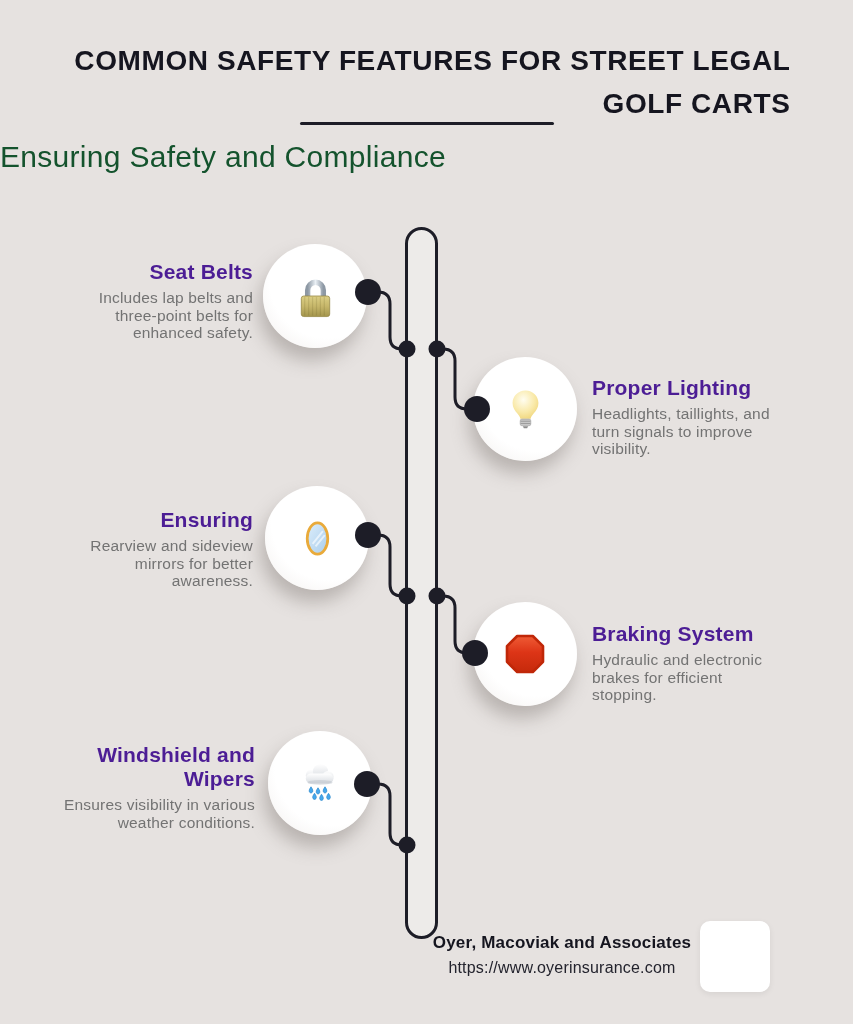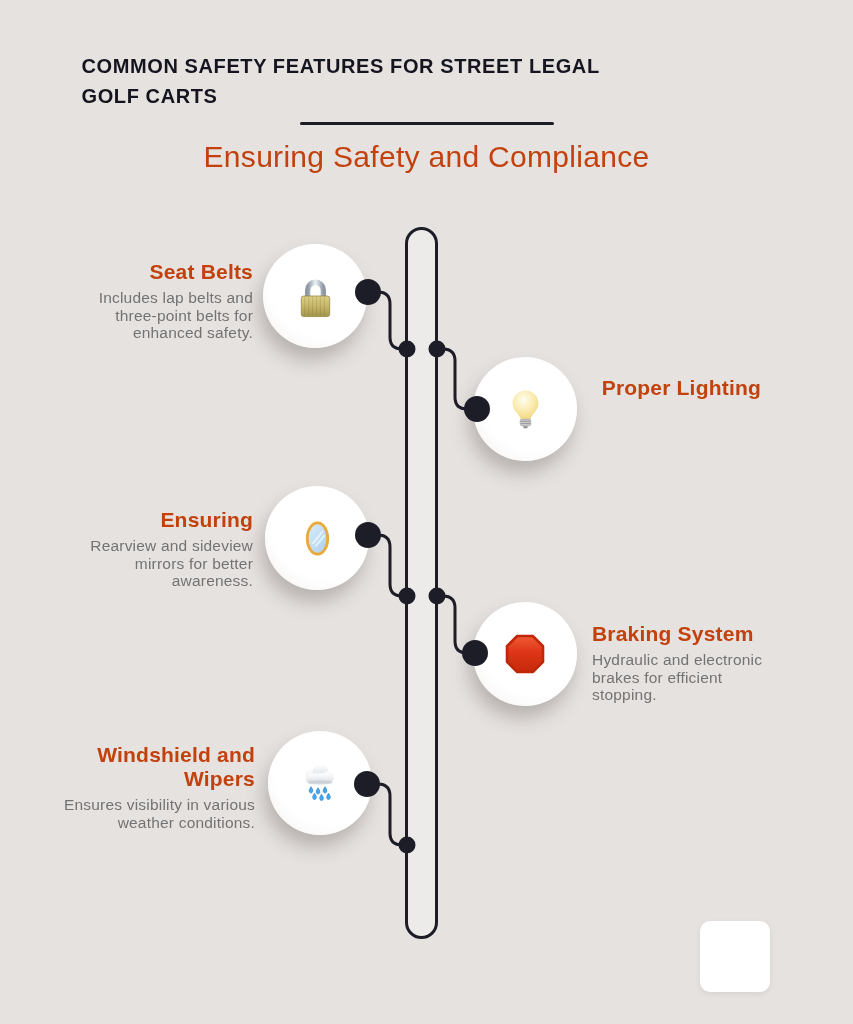--- a/index.html
+++ b/index.html
@@ -10,51 +10,51 @@
   .canvas{
     position:relative;
     width:853px;height:1024px;
     margin:0 auto;
     background:#e6e2e0;
     overflow:hidden;
   }
   
   .title{
     position:absolute;top:36px;left:50%;transform:translateX(-50%);
-    width:720px;margin:15px;
-    font-size:20px;line-height:1.52;font-weight:bold;
-    letter-spacing:.6px;text-align:left;color:#15151f;
+    width:720px;margin:4px;
+    font-size:28px;line-height:1.52;font-weight:bold;
+    letter-spacing:.6px;text-align:right;color:#15151f;
     white-space:pre-line;
   }
   .divider{
     position:absolute;top:122px;left:50%;transform:translateX(-50%);
     width:254px;height:3px;background:#1d1d27;border-radius:2px;
   }
   .subtitle{
     position:absolute;top:140px;left:0;width:853px;
-    font-size:30px;font-weight:400;text-align:center;color:#c2410c;
+    font-size:30px;font-weight:400;text-align:left;color:#14532d;
     letter-spacing:.3px;
   }
   
   .timeline{
     position:absolute;left:0;top:0;z-index:5;pointer-events:none;
   }
   
   .item-circle{
     position:absolute;z-index:2;
     width:104px;height:104px;border-radius:50%;
     background:radial-gradient(circle at 62% 35%, #ffffff 62%, #f1eeec 100%);
     box-shadow:-4px 12px 18px rgba(110,103,98,.38);
     display:flex;align-items:center;justify-content:center;
   }
   .item-text{position:absolute;z-index:2;}
   .item-text.right-align{text-align:right;}
   .item-text.left-align{text-align:left;}
   .item-title{
-    font-size:21px;font-weight:bold;color:#c2410c;
+    font-size:21px;font-weight:bold;color:#4c1d95;
     line-height:1.15;margin:0 0 5px 0;letter-spacing:.2px;
     white-space:pre-line;
   }
   .item-desc{
     font-size:15.5px;color:#737373;line-height:1.12;
     letter-spacing:.2px;white-space:pre-line;
   }
   
   .footer-text{
     position:absolute;left:430px;top:933px;width:264px;z-index:2;
@@ -117,22 +117,25 @@
             <stop offset=".55" stop-color="#f9e9a8"></stop>
             <stop offset="1" stop-color="#edd06f"></stop>
         </radialGradient>
       </defs>
       <path d="M24 4.5 c7.6 0 13.2 5.7 13.2 12.8 c0 4.7 -2.3 7.7 -4.7 10.5 c-1.7 2 -2.9 3.6 -3.2 5.7 h-10.6 c-.3 -2.1 -1.5 -3.7 -3.2 -5.7 c-2.4 -2.8 -4.7 -5.8 -4.7 -10.5 C10.8 10.2 16.4 4.5 24 4.5 z" fill="url(#bulbG)"></path>
       <rect x="18.6" y="33.8" width="10.8" height="6.8" rx="1.8" fill="#c7c7c7" stroke="#9c9c9c" stroke-width=".6"></rect>
       <path d="M19 36 h10 M19 38.3 h10" stroke="#9c9c9c" stroke-width="1"></path>
       <path d="M21.3 41 h5.4 l-1 2.2 h-3.4 z" fill="#8d8d8d"></path>
     </svg>
   </div>
-  <div class="item-text left-align" style="left:556px;top:376px;width:205px;text-align:right;">
+  <div class="item-text left-align" style="left:592px;top:376px;width:205px;">
     <div class="item-title">Proper Lighting</div>
+    <div class="item-desc">Headlights, taillights, and
+turn signals to improve
+visibility.</div>
   </div>
 
   <div class="item-text right-align" style="left:38px;top:508px;width:215px;">
     <div class="item-title">Ensuring</div>
     <div class="item-desc">Rearview and sideview
 mirrors for better
 awareness.</div>
   </div>
   <div class="item-circle" style="left:265px;top:486px;">
     <svg width="47" height="47" viewBox="0 0 48 48">
@@ -214,15 +217,19 @@
       <circle cx="475" cy="653" r="13"></circle>
       <circle cx="367" cy="784" r="13"></circle>
       <circle cx="407" cy="349" r="8.5"></circle>
       <circle cx="437" cy="349" r="8.5"></circle>
       <circle cx="407" cy="596" r="8.5"></circle>
       <circle cx="437" cy="596" r="8.5"></circle>
       <circle cx="407" cy="845" r="8.5"></circle>
     </g>
   </svg>
 
+  <div class="footer-text">
+    <div class="footer-company">Oyer, Macoviak and Associates</div>
+    <div class="footer-site">https://www.oyerinsurance.com</div>
+  </div>
   <div class="footer-logo"></div>
 
 </div>
 
 </body></html>

